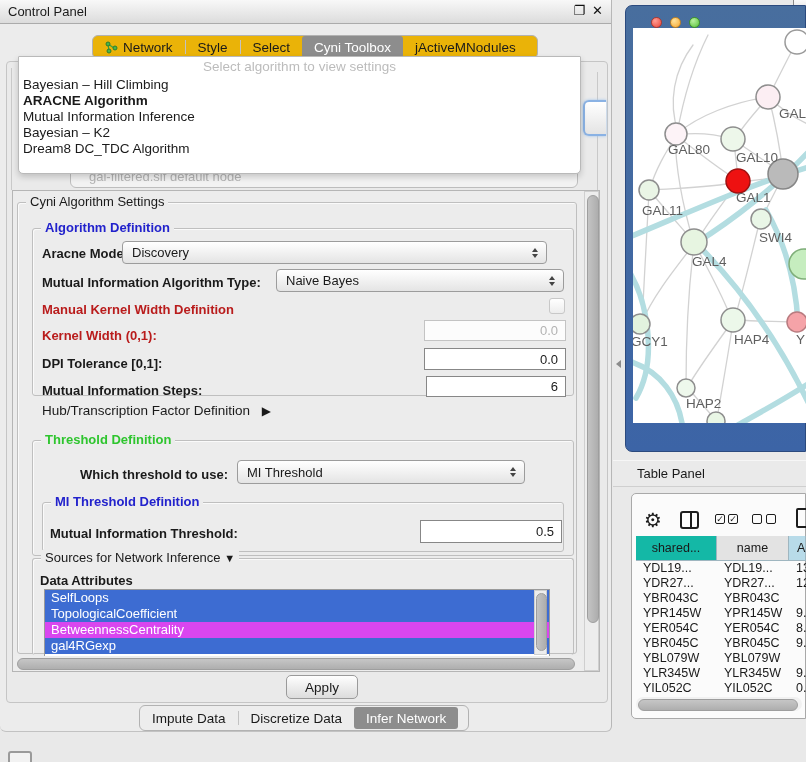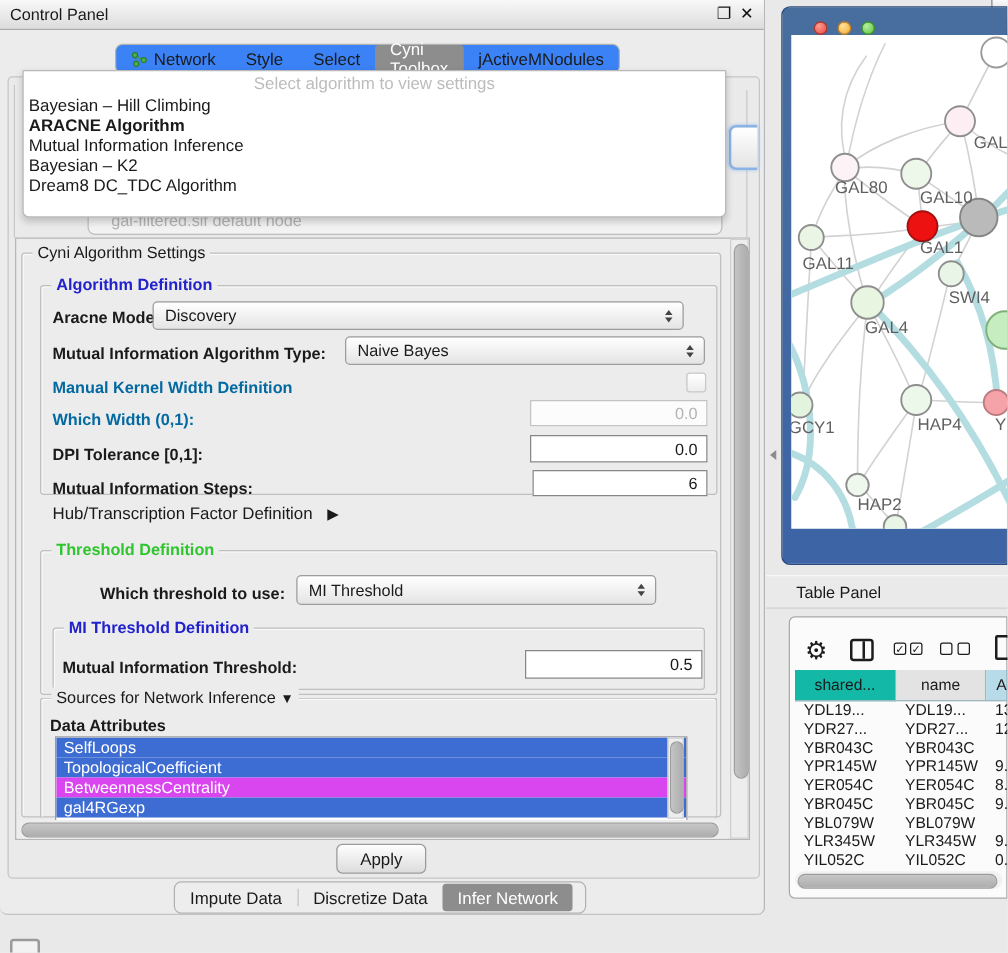--- a/index.html
+++ b/index.html
@@ -6,21 +6,21 @@
   body{width:806px;height:762px;position:relative;overflow:hidden;background:#e9e9e9;
        font-family:"Liberation Sans","DejaVu Sans",sans-serif;font-size:13px;color:#1a1a1a;}
   .abs{position:absolute;}
   .b{font-weight:bold;}
   
   .cp-window{left:0;top:7;width:611px;height:731px;background:#ececec;border-right:1px solid #b7b7b7;
              border-bottom:1px solid #c2c2c2;border-radius:0 0 6px 6px;}
   .titlebar{left:0;top:7;width:611px;height:24px;background:linear-gradient(#f8f8f8,#dcdcdc);
             border-bottom:1px solid #ababab;display:flex;align-items:center;padding-left:8px;box-sizing:border-box;}
   .tb-icons{position:absolute;right:8px;top:3px;display:flex;gap:7px;font-size:13px;color:#111;}
-  .tabbar{left:92px;top:35px;width:404px;height:24px;background:#3b82f6;border:1px solid #b2b2b2;
+  .tabbar{left:92px;top:35px;width:446px;height:24px;background:#eab308;border:1px solid #b2b2b2;
           border-radius:6px;display:flex;align-items:center;box-sizing:border-box;}
   .tab{padding:0 12px;height:22px;display:flex;align-items:center;gap:5px;font-size:13.5px;}
   .tab.sel{background:#8d8d8d;color:#fff;border-radius:3px;}
   .tabsep{width:1px;height:14px;background:#c2c2c2;}
   
   .content{left:6px;top:61px;width:600px;height:640px;background:#eaeaea;border:1px solid #c5c5c5;border-radius:4px;}
   
   .overlay{left:18px;top:56px;width:561px;height:116px;background:#fff;border:1px solid #b9b9b9;
            border-radius:1px 1px 5px 5px;box-shadow:0 3px 6px rgba(0,0,0,.18);z-index:50;}
   .ov-prompt{height:18px;text-align:center;color:#bcbcbc;font-size:13.5px;padding-top:2px;}
@@ -32,21 +32,21 @@
                box-sizing:border-box;font-size:13px;z-index:10;}
   .focus-frag{left:583px;top:100px;width:21px;height:32px;border:2px solid #8ab2e4;border-right:none;
               border-radius:6px 0 0 6px;background:linear-gradient(#fff,#e4e4e4);z-index:10;
               box-shadow:0 0 3px #9cc0ec;}
   .vline{width:1px;background:#c9c9c9;z-index:5;}
   
   .scrollpane{left:12px;top:190px;width:588px;height:482px;border:1px solid #b5b5b5;background:#ececec;box-sizing:border-box;}
   .group{border:1px solid #bfbfbf;border-radius:3px;box-shadow:inset 1px 1px 0 rgba(255,255,255,.75);}
   .gtitle{position:absolute;top:-9px;left:8px;background:#ececec;padding:0 4px;font-size:13px;}
   .lbl{font-size:13px;white-space:nowrap;}
-  .dis{color:#0369a1;}
+  .dis{color:#b91c1c;}
   .combo{border:1px solid #9c9c9c;border-radius:4px;background:linear-gradient(#ffffff,#e4e4e4);
          display:flex;align-items:center;padding:0 24px 0 9px;box-sizing:border-box;font-size:13px;position:absolute;}
   .spin{position:absolute;right:8px;top:50%;transform:translateY(-50%);display:flex;flex-direction:column;gap:2px;}
   .spin .up{width:0;height:0;border-left:3.5px solid transparent;border-right:3.5px solid transparent;border-bottom:4px solid #444;}
   .spin .dn{width:0;height:0;border-left:3.5px solid transparent;border-right:3.5px solid transparent;border-top:4px solid #444;}
   .inp{border:1px solid #878787;background:#fff;display:flex;align-items:center;justify-content:flex-end;
        padding:0 7px;box-sizing:border-box;font-size:13px;position:absolute;}
   .inp.dis2{border-color:#c3c3c3;background:#fcfcfc;color:#b3b3b3;}
   .cb{width:14px;height:14px;border:1px solid #c8c8c8;border-radius:3px;background:linear-gradient(#fff,#ededed);}
   .attr-list{background:#fff;border:1px solid #9a9a9a;overflow:hidden;}
@@ -161,21 +161,21 @@
   <span>Naive Bayes</span>
   <span class="spin">
       <span class="up"></span>
       <span class="dn"></span>
     </span>
 </div>
 
 <div class="abs lbl b dis" style="left:42px;top:302px;">Manual Kernel Width Definition</div>
 <div class="abs cb" style="left:549px;top:298px;"></div>
 
-<div class="abs lbl b dis" style="left:42px;top:328px;">Which Width (0,1):</div>
+<div class="abs lbl b dis" style="left:42px;top:328px;">Kernel Width (0,1):</div>
 <div class="inp dis2" style="left:424px;top:320px;width:142px;height:21px;">
   <span>0.0</span>
 </div>
 
 <div class="abs lbl b" style="left:42px;top:356px;">DPI Tolerance [0,1]:</div>
 <div class="inp" style="left:424px;top:348px;width:142px;height:22px;">
   <span>0.0</span>
 </div>
 
 <div class="abs lbl b" style="left:42px;top:383px;">Mutual Information Steps:</div>
@@ -227,21 +227,21 @@
   <div class="sb-thumb" style="position:absolute;left:1px;top:2px;width:9px;height:56px;"></div>
 </div>
 
 <div class="abs sb-track" style="left:584px;top:191px;width:15px;height:480px;">
   <div class="sb-thumb" style="position:absolute;left:2px;top:3px;width:10px;height:426px;"></div>
 </div>
 <div class="abs" style="left:14px;top:656px;width:568px;height:15px;background:#ededed;">
   <div class="sb-thumb-h" style="position:absolute;left:3px;top:2px;width:556px;height:10px;"></div>
 </div>
 
-<div class="abs btn" style="left:269px;top:675px;width:70px;height:22px;text-align:center;">
+<div class="abs btn" style="left:286px;top:675px;width:70px;height:22px;text-align:center;">
   <span>Apply</span>
 </div>
 
 <div class="abs tabbar" style="left:139px;top:705px;width:330px;height:26px;background:#ededed;">
   <span class="tab">
       <span>Impute Data</span>
     </span>
   <span class="tabsep"></span>
   <span class="tab">
       <span>Discretize Data</span>

